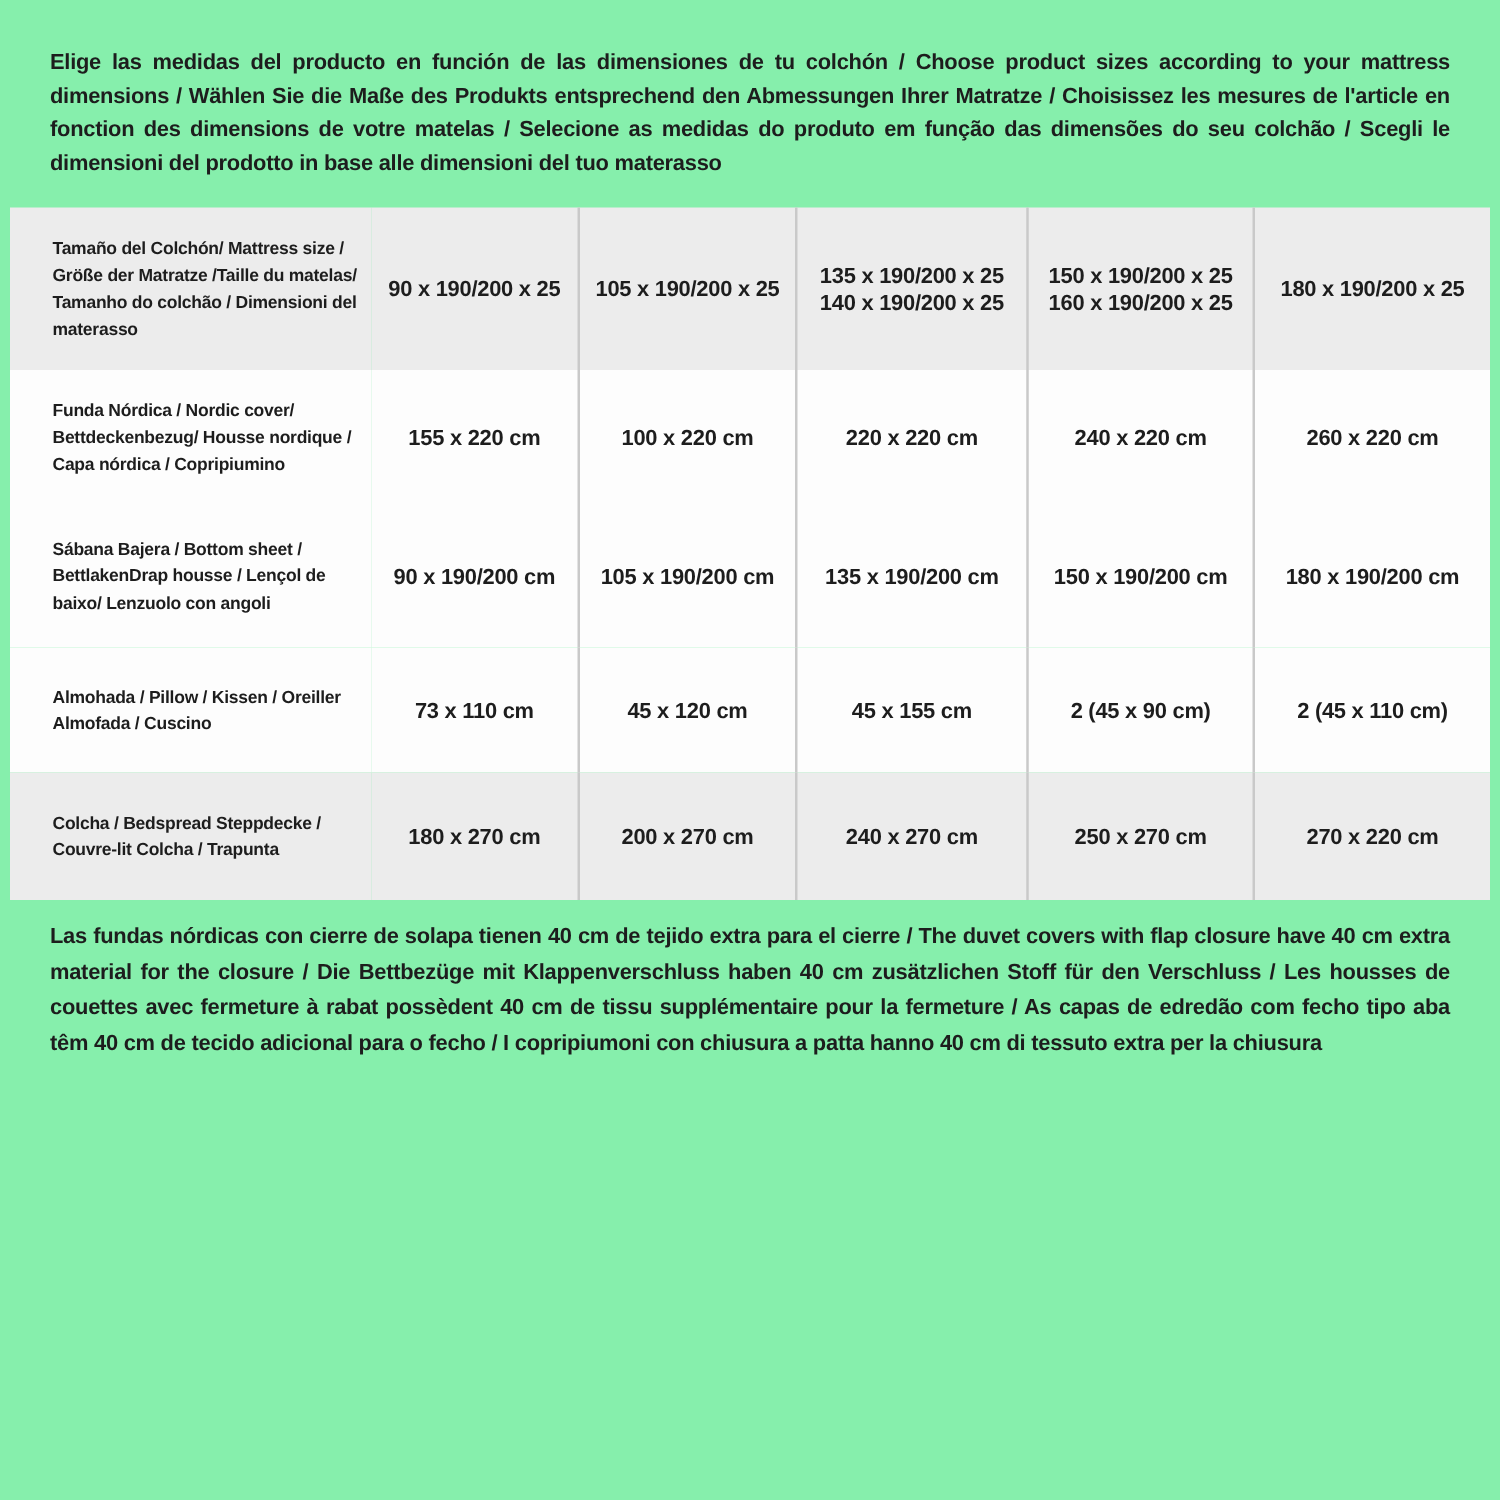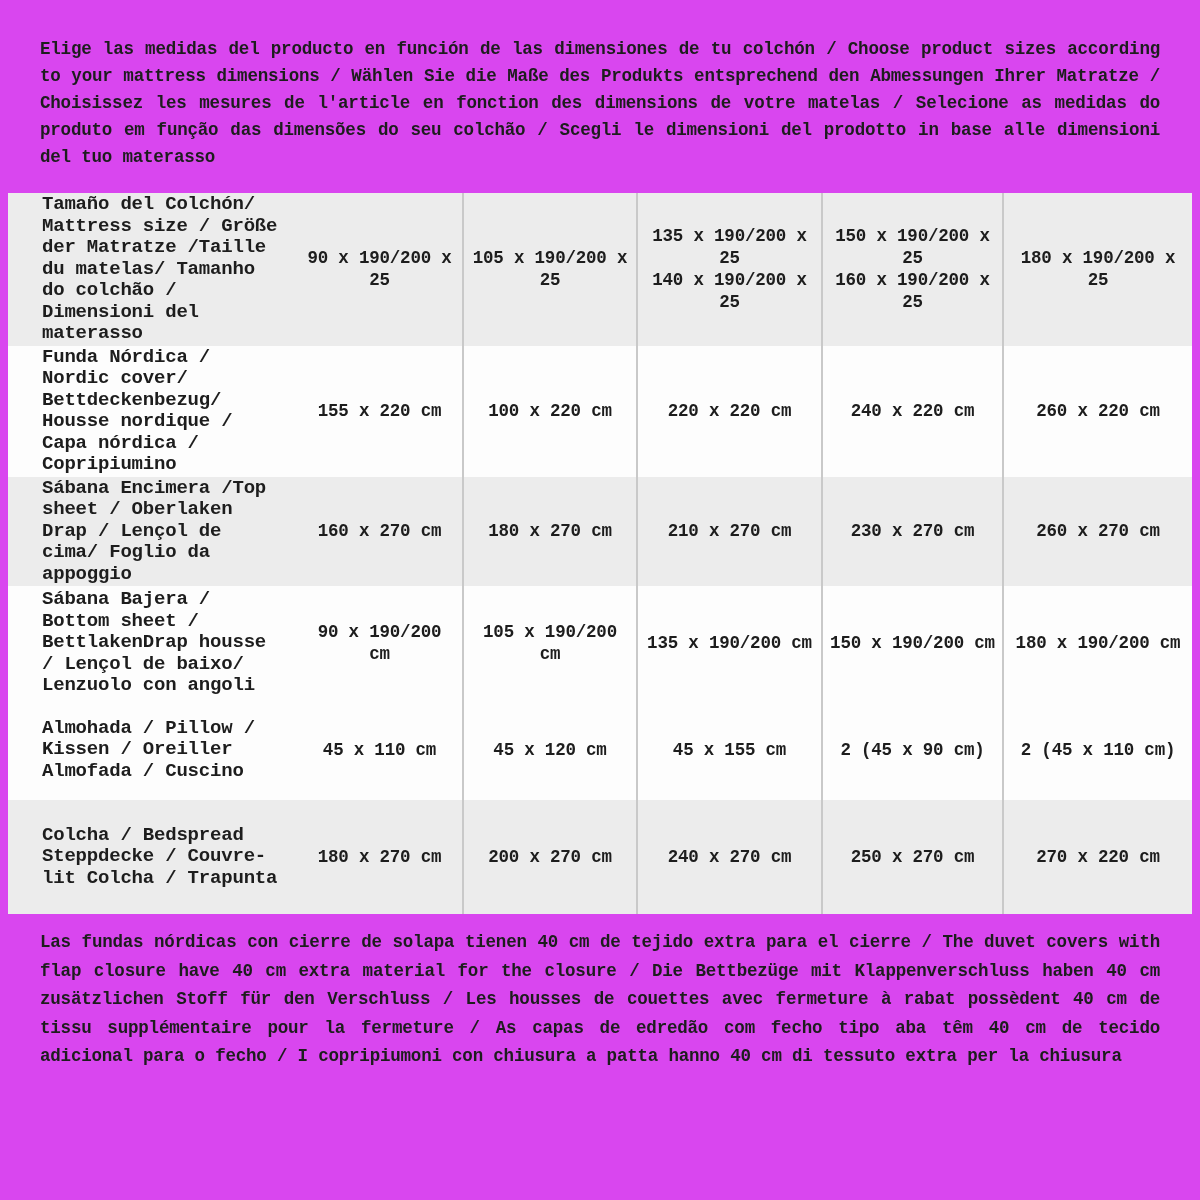--- a/index.html
+++ b/index.html
@@ -7,22 +7,21 @@
     padding: 0;
     background: #ffffff;
     width: 1200px;
     font-family: "Liberation Sans", "DejaVu Sans", sans-serif;
     color: #1d1d1d;
   }
   .page {
     width: 1200px;
     height: 1200px;
     overflow: hidden;
-    background: #d946ef;
-    font-family: Liberation Mono, monospace;
+    background: #86efac;
   }
   .intro, .footnote {
     font-weight: 700;
     font-size: 17.5px;
     line-height: 27px;
     letter-spacing: -0.2px;
     text-align: justify;
     margin: 0 40px;
   }
   .intro { padding-top: 36px; margin-bottom: 22px; }
@@ -33,21 +32,21 @@
     table-layout: fixed;
     width: 1184px;
     margin: 0 8px;
   }
   table.size-table td {
     vertical-align: middle;
     font-weight: 700;
     letter-spacing: -0.2px;
   }
   td.label-cell {
-    font-size: 19px;
+    font-size: 14px;
     line-height: 21.5px;
     padding-left: 34px;
     padding-right: 10px;
     text-align: left;
   }
   td.val-cell {
     font-size: 17.5px;
     line-height: 22px;
     text-align: center;
     white-space: pre-line;
@@ -59,21 +58,21 @@
   }
   tr.row-gray  { background: #ececec; }
   tr.row-white { background: #fdfdfd; }
 
   tr.r-header { height: 130px; }
   tr.r-funda  { height: 108px; }
   tr.r-encim  { height: 106px; }
   tr.r-bajera { height: 114px; }
   tr.r-rellen { height: 128px; }
   tr.r-almoh  { height: 100px; }
-  tr.r-colcha { height: 114px; }
+  tr.r-colcha { height: 102px; }
   tr.r-saco   { height: 92px;  }
 
   col.c-label { width: 289px; }
   col.c-s90   { width: 166px; }
   col.c-s105  { width: 174px; }
   col.c-s135  { width: 185px; }
   col.c-s150  { width: 181px; }
   col.c-s180  { width: 189px; }
 </style>
 </head>
@@ -107,42 +106,34 @@
 
     <tr class="row-white r-funda">
       <td class="label-cell">Funda Nórdica /  Nordic cover/ Bettdeckenbezug/ Housse nordique  / Capa nórdica / Copripiumino</td>
       <td class="val-cell">155 x 220 cm</td>
       <td class="val-cell">100 x 220 cm</td>
       <td class="val-cell">220 x 220 cm</td>
       <td class="val-cell">240 x 220 cm</td>
       <td class="val-cell">260 x 220 cm</td>
     </tr>
 
-    <tr class="row-gray r-encim">
-      <td class="label-cell">Sábana Encimera /Top sheet / Oberlaken Drap / Lençol de cima/ Foglio da appoggio</td>
-      <td class="val-cell">160 x 270 cm</td>
-      <td class="val-cell">180 x 270 cm</td>
-      <td class="val-cell">210 x 270 cm</td>
-      <td class="val-cell">230 x 270 cm</td>
-      <td class="val-cell">260 x 270 cm</td>
-    </tr>
 
     <tr class="row-white r-bajera">
       <td class="label-cell">Sábana Bajera / Bottom sheet / BettlakenDrap housse / Lençol de baixo/ Lenzuolo con angoli</td>
       <td class="val-cell">90 x 190/200 cm</td>
       <td class="val-cell">105 x 190/200 cm</td>
       <td class="val-cell">135 x 190/200 cm</td>
       <td class="val-cell">150 x 190/200 cm</td>
       <td class="val-cell">180 x 190/200 cm</td>
     </tr>
 
 
     <tr class="row-white r-almoh">
       <td class="label-cell">Almohada  / Pillow / Kissen / Oreiller Almofada / Cuscino</td>
-      <td class="val-cell">45 x 110 cm</td>
+      <td class="val-cell">73 x 110 cm</td>
       <td class="val-cell">45 x 120 cm</td>
       <td class="val-cell">45 x 155 cm</td>
       <td class="val-cell">2 (45 x 90 cm)</td>
       <td class="val-cell">2 (45 x 110 cm)</td>
     </tr>
 
     <tr class="row-gray r-colcha">
       <td class="label-cell">Colcha / Bedspread Steppdecke / Couvre-lit Colcha / Trapunta</td>
       <td class="val-cell">180 x 270 cm</td>
       <td class="val-cell">200 x 270 cm</td>

